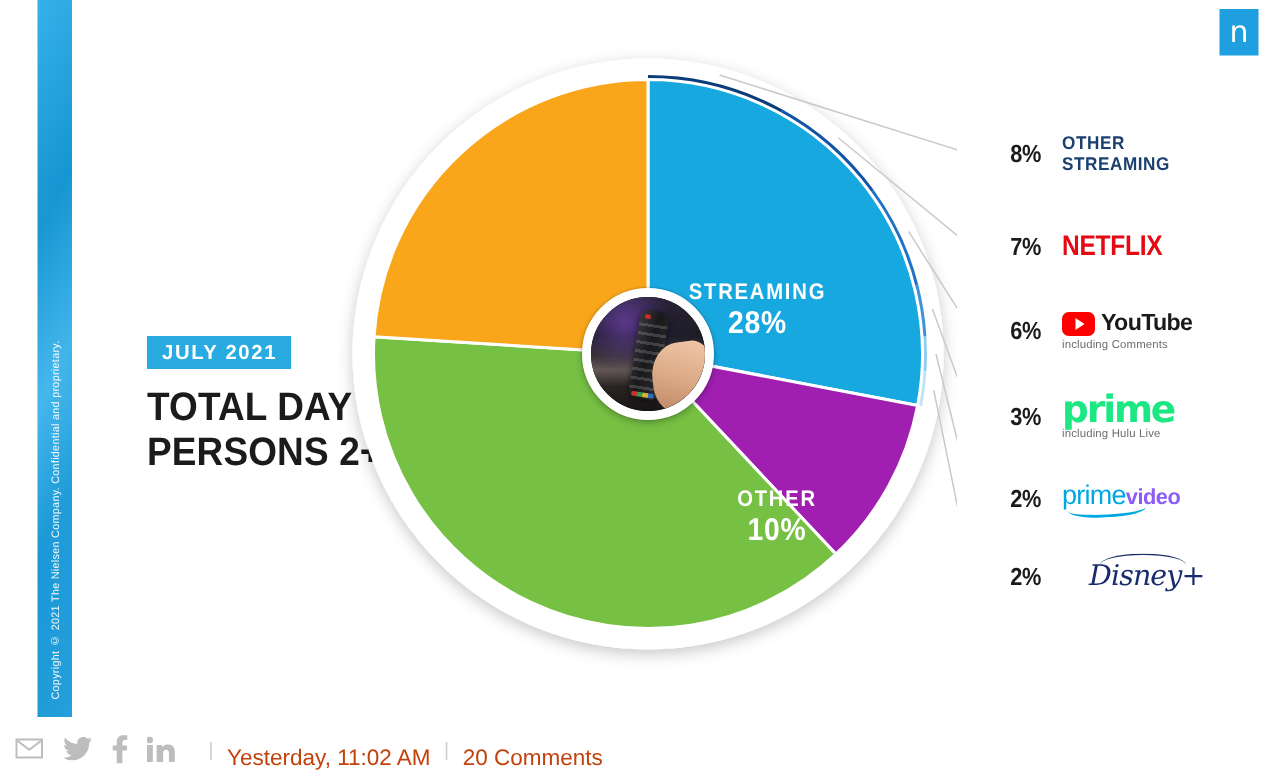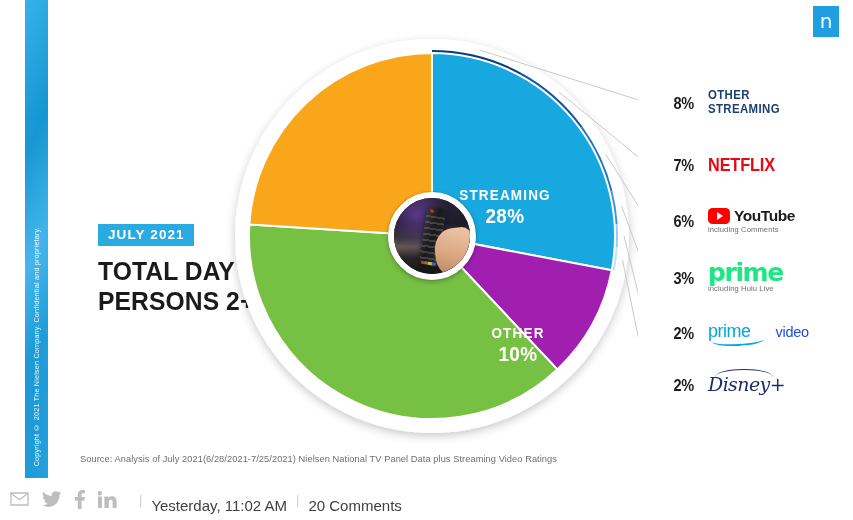--- a/index.html
+++ b/index.html
@@ -172,30 +172,29 @@
   .b-hulu {
     color: #1ce783; font-size: 25px; font-weight: bold; letter-spacing: -1.4px;
     line-height: .82; font-family: "DejaVu Sans", sans-serif;
   }
   .b-prime { position: relative; padding-bottom: 4px; }
   .b-prime .pw {
     color: #00a8e1; font-size: 18px; font-weight: normal; letter-spacing: -0.5px;
     font-family: "Liberation Sans", sans-serif;
   }
   .b-prime .vw {
-    color: #1d4ed8; font-size: 14.5px; font-weight: normal; letter-spacing: -0.3px;
-    font-family: "Liberation Sans", sans-serif;
-    padding-left: 25px;
+    color: #8b5cf6; font-size: 14.5px; font-weight: bold; letter-spacing: -0.3px;
+    font-family: "Liberation Sans", sans-serif;
   }
   .b-prime .smile {
     position: absolute; left: 4px; top: 13px; width: 52px; height: 11px;
     border-bottom: 2px solid #00a8e1; border-radius: 0 0 50% 50%;
     transform: rotate(-3deg);
   }
-  .b-disney { position: relative; }
+  .b-disney { position: relative; margin-left: 18px; }
   .b-disney .dw {
     color: #1a2b6d; font-size: 19px; font-style: italic; letter-spacing: -0.6px;
     font-family: "DejaVu Serif", serif;
   }
   .b-disney .arc {
     position: absolute; left: 7px; top: -6px; width: 58px; height: 16px;
     border-top: 1.6px solid #1a2b6d; border-radius: 50% 50% 0 0;
   }
 
   
@@ -210,21 +209,21 @@
     position: absolute; left: 0; top: 478px; width: 853px; height: 42px;
     background: #ffffff; display: flex; align-items: center; padding-left: 10px;
   }
   .sicon {
     color: #bdbdbd; margin-right: 13px; display: inline-flex;
     align-items: center; justify-content: center; height: 22px;
   }
   .sicon svg { display: block; fill: #bdbdbd; }
   #footer-sep1, #footer-sep2 { color: #cfcfcf; font-size: 13px; margin: 0 9px; }
   #footer-time, #footer-comments {
-    color: #404040; font-size: 15px; font-family: "Liberation Sans", sans-serif; margin-top: 12px;
+    color: #c2410c; font-size: 15px; font-family: "Liberation Sans", sans-serif; margin-top: 12px;
   }
 </style>
 </head>
 <body>
 
 <div id="page">
 
   <div id="card">
 
     <div id="sidebar-strip"></div>
@@ -353,21 +352,20 @@
         <div class="legend-brand">
           <div class="b-disney">
             <span class="arc"></span>
             <span class="dw">Disney+</span>
           </div>
         </div>
       </div>
 
     </div>
 
-    <div id="source">Source: Analysis of July 2021(6/28/2021-7/25/2021)  Nielsen National TV Panel Data plus Streaming Video Ratings</div>
   </div>
 
   <div id="footer">
     <span class="sicon">
       <svg width="19" height="14" viewBox="0 0 19 14">
           <path d="M1 1h17v12H1z" fill="none" stroke="#bdbdbd" stroke-width="1.3"></path>
           <path d="M1.6 1.8l7.9 6 7.9-6" fill="none" stroke="#bdbdbd" stroke-width="1.3"></path>
         </svg>
     </span>
     <span class="sicon">

